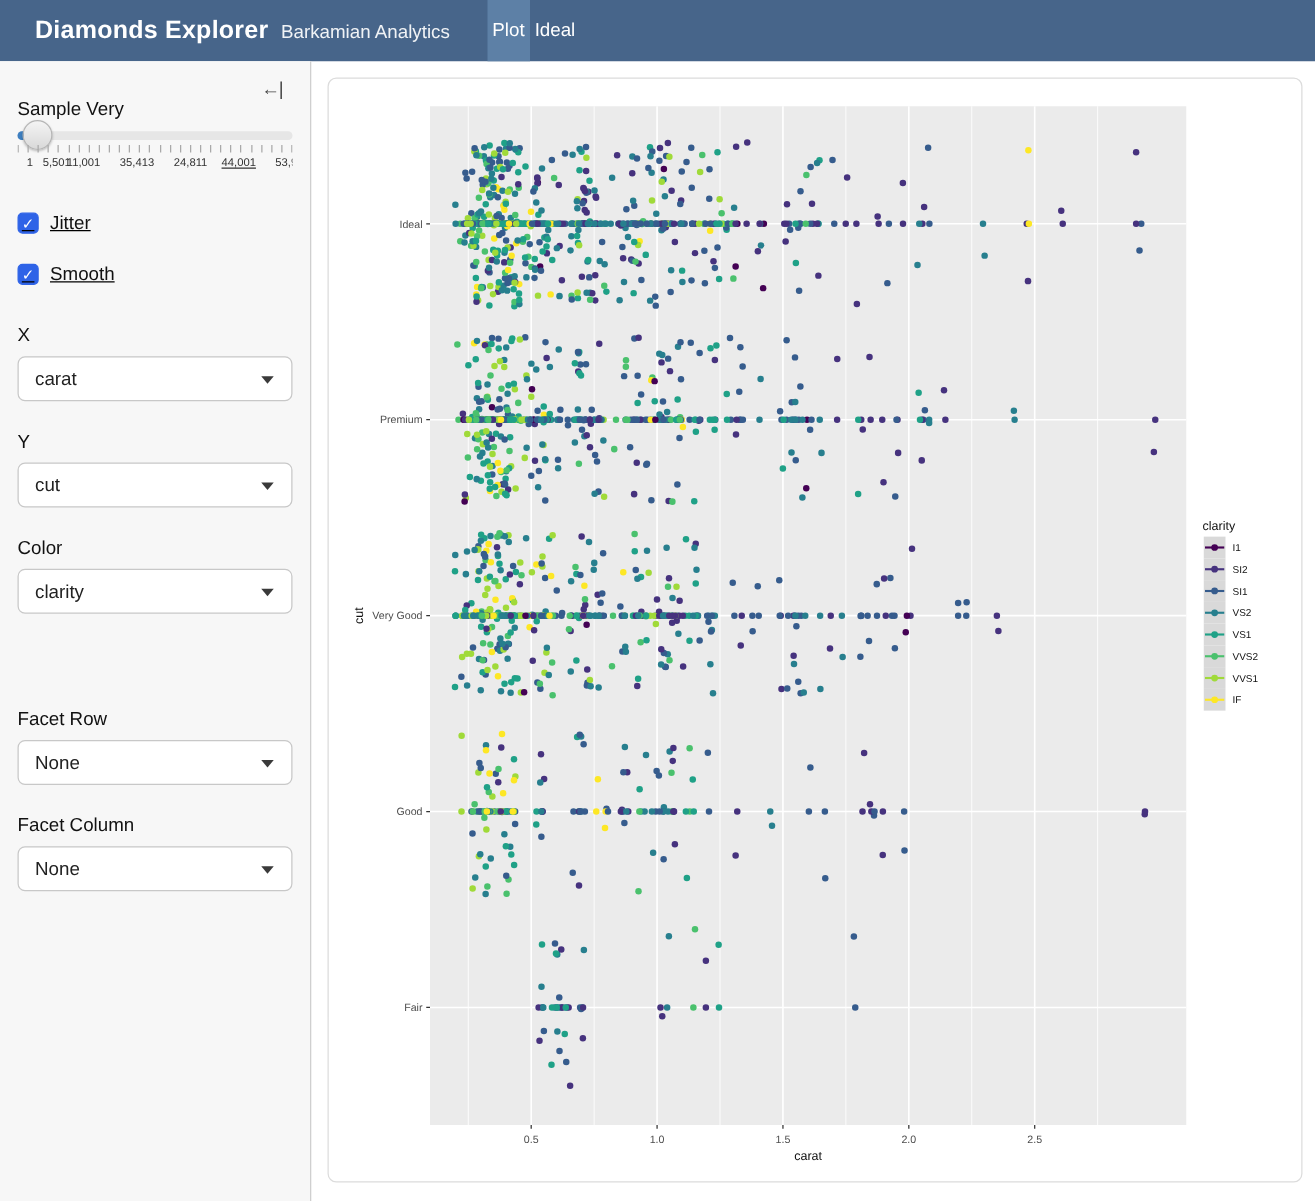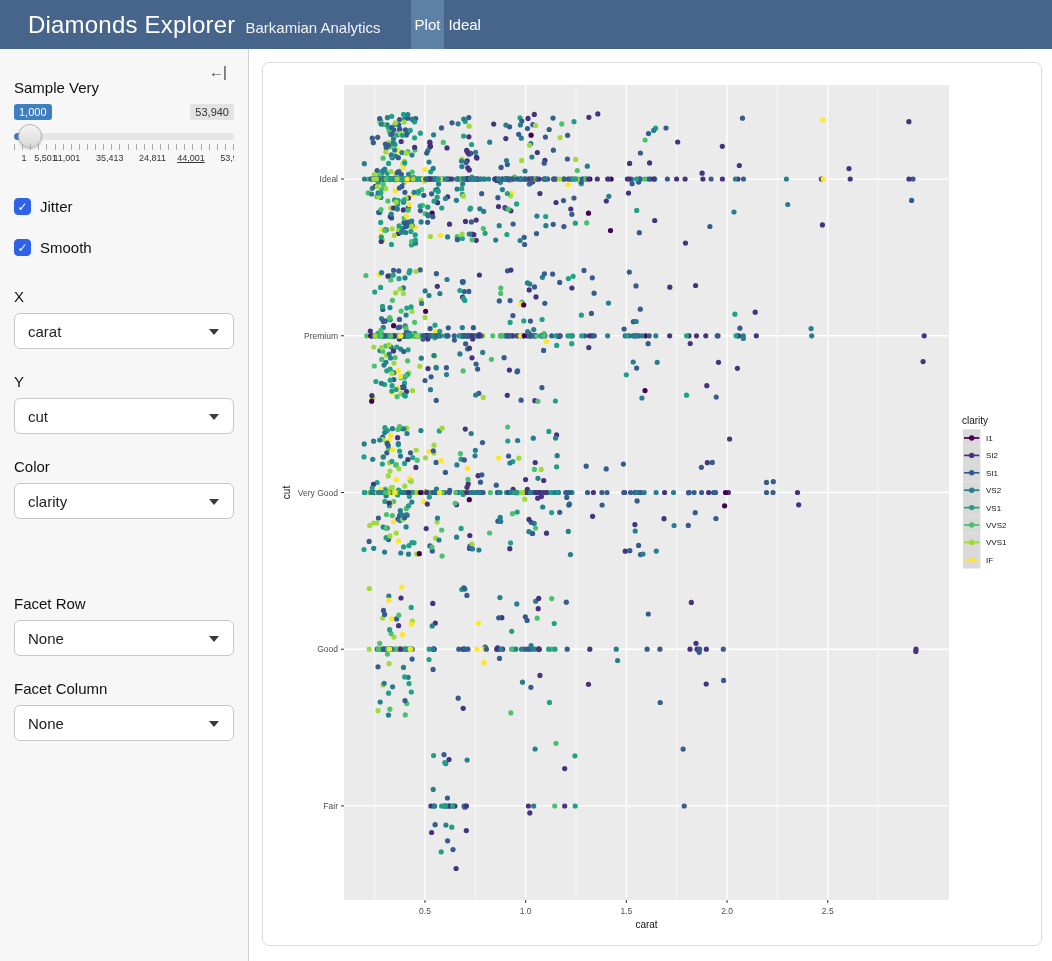--- a/index.html
+++ b/index.html
@@ -2,21 +2,21 @@
 <html><head>
 <meta charset="utf-8">
 <style>
   * { box-sizing: border-box; margin: 0; padding: 0; }
   html,body { width: 1052px; height: 961px; background: #fff; overflow: hidden;
     font-family: "Liberation Sans", "DejaVu Sans", sans-serif; }
 
   
   .app-header { display: flex; align-items: stretch; height: 49px; background: #47658a; color: #fff; }
   .brand { display: flex; align-items: baseline; margin-left: 28px; align-self: center; }
-  .brand .title { font-size: 24px; font-weight: normal; letter-spacing: .2px; }
+  .brand .title { font-size: 20px; font-weight: bold; letter-spacing: .2px; }
   .brand .subtitle { font-size: 15px; margin-left: 10px; color: rgba(255,255,255,.92); }
   .nav-tabs { display: flex; margin-left: 30px; }
   .tab { padding: 0 4px; line-height: 49px; font-size: 15px; color: #fff; cursor: pointer; }
   .tab.active { background: #5d80a6; }
 
   
   .app-body { display: flex; height: 912px; }
   .sidebar { width: 249px; min-width: 249px; background: #f7f7f7; border-right: 1px solid #cfcfcf;
     padding: 12px 14px 0 14px; position: relative; height: 100%; }
   .main { flex: 1; position: relative; }
@@ -36,21 +36,21 @@
   .slider-fill { position: absolute; left: 0; top: 0; height: 7px; width: 10px; background: #3d7fc1;
     border-radius: 4px 0 0 4px; }
   .slider-handle { position: absolute; top: -9px; width: 24px; height: 24px; border-radius: 50%;
     background: linear-gradient(#f4f4f4, #d9d9d9); border: 1px solid #b5b5b5;
     box-shadow: 0 1px 2px rgba(0,0,0,.25); cursor: grab; }
   .slider-grid { position: relative; width: 220px; height: 26px; margin-top: 4px; overflow: hidden; }
   .slider-grid .tick { position: absolute; top: 0; width: 1px; height: 6px; background: #a9a9a9; }
   .slider-grid .tick-label { position: absolute; top: 9px; font-size: 9px; color: #333;
     transform: translateX(-50%); white-space: nowrap; }
 
-  .check-row { display: flex; align-items: center; margin-top: 28px; cursor: pointer; }
+  .check-row { display: flex; align-items: center; margin-top: 28px; cursor: pointer; text-decoration: underline; }
   .check-row + .check-row { margin-top: 24px; }
   .checkbox { width: 17px; height: 17px; border-radius: 4px; border: 1px solid #b9b9b9; background: #fff;
     display: inline-flex; align-items: center; justify-content: center; }
   .checkbox.checked { background: #2e63e7; border-color: #2e63e7; }
   .checkbox.checked::after { content: "✓"; color: #fff; font-size: 12px; font-weight: bold; line-height: 1; }
   .check-label { font-size: 15px; color: #111; margin-left: 9px; }
 
   .form-group { margin-top: 24px; }
   .form-group.first-select { margin-top: 32px; }
   .form-group.gap-top { margin-top: 76px; }
@@ -81,24 +81,20 @@
   </header>
 
   <div class="app-body">
     <aside class="sidebar">
       <div class="collapse-btn">
         <span>←|</span>
       </div>
 
       <div class="slider-group">
         <label class="group-label">Sample Very</label>
-        <div class="chips">
-          <span class="chip chip-value">1,000</span>
-          <span class="chip chip-max">53,940</span>
-        </div>
         <div class="slider-track">
           <div class="slider-fill" id="slider-fill" style="width: 8px;"></div>
           <div class="slider-handle" id="slider-handle" style="left: 3.63367px;"></div>
         </div>
         <div class="slider-grid" id="slider-grid">
             <div class="tick" style="left: 0px;"></div>
             <div class="tick" style="left: 8.11111px;"></div>
             <div class="tick" style="left: 16.2222px;"></div>
             <div class="tick" style="left: 24.3333px;"></div>
             <div class="tick" style="left: 32.4444px;"></div>

